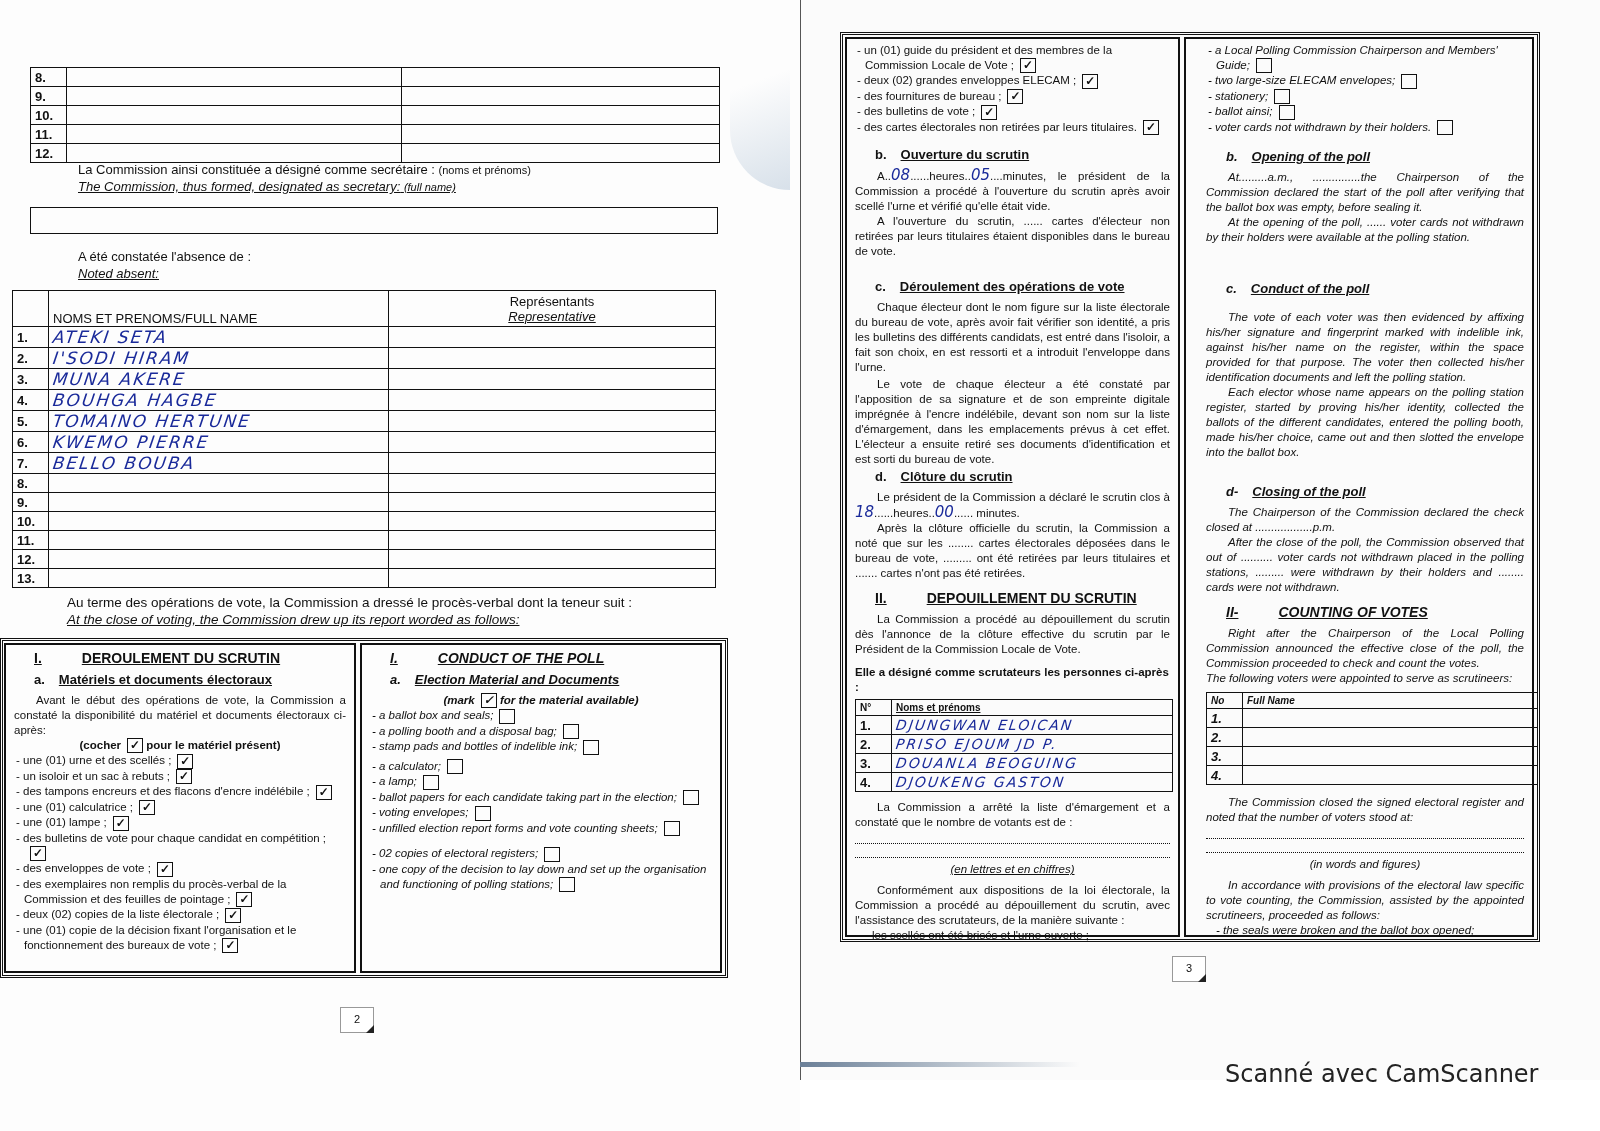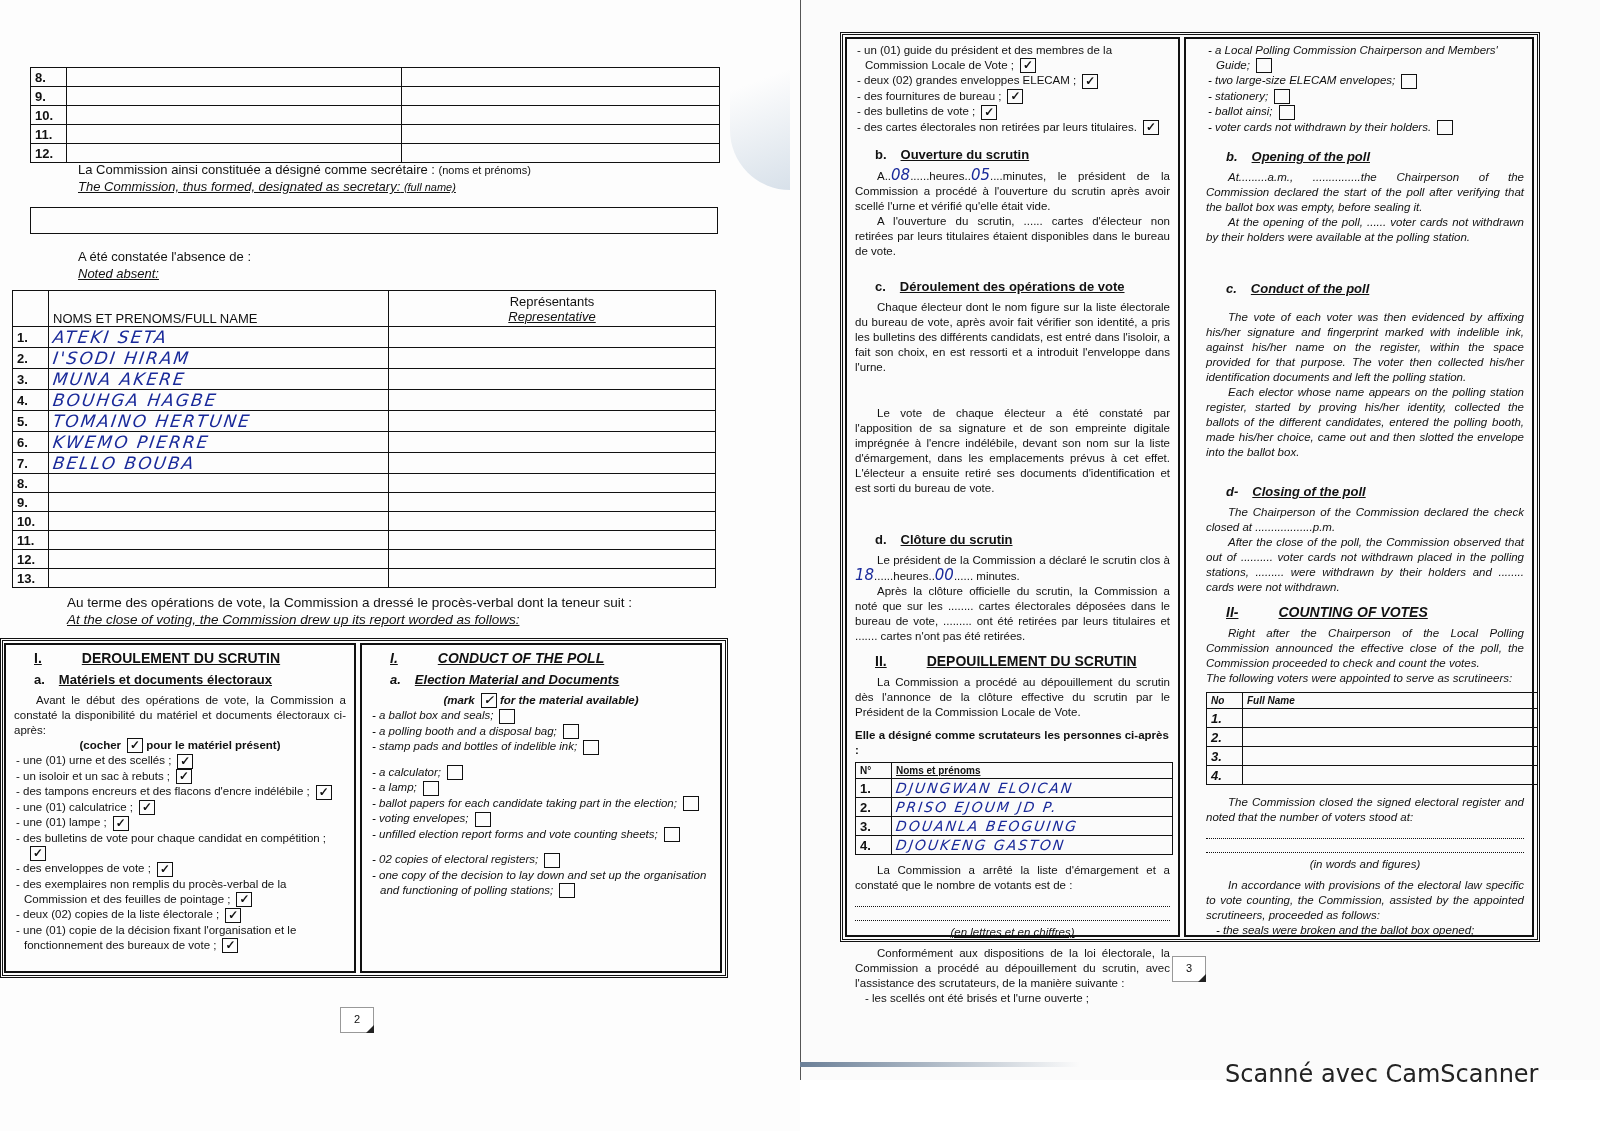--- a/index.html
+++ b/index.html
@@ -196,21 +196,21 @@
 <div class="col en" style="left:360px; top:643px; width:362px; height:330px;">
   <div class="h1">
       <span class="roman">I.</span>
       <span>CONDUCT OF THE POLL</span>
     </div>
   <div class="h2"><span>a.</span><span class="u">Election Material and Documents</span></div>
   <p class="center b"><span>(mark</span><span class="cb">✓</span> <span>for the material available)</span></p>
   <p class="item"><span>- a ballot box and seals;</span><span class="cb"></span></p>
   <p class="item"><span>- a polling booth and a disposal bag;</span><span class="cb"></span></p>
   <p class="item"><span>- stamp pads and bottles of indelible ink;</span><span class="cb"></span></p>
-  <p class="item" style="margin-top:10px"><span>- a calculator;</span><span class="cb"></span></p>
+  <p class="item" style="margin-top:4px"><span>- a calculator;</span><span class="cb"></span></p>
   <p class="item"><span>- a lamp;</span><span class="cb"></span></p>
   <p class="item"><span>- ballot papers for each candidate taking part in the election;</span><span class="cb"></span></p>
   <p class="item"><span>- voting envelopes;</span><span class="cb"></span></p>
   <p class="item"><span>- unfilled election report forms and vote counting sheets;</span><span class="cb"></span></p>
   <p class="item" style="margin-top:10px"><span>- 02 copies of electoral registers;</span><span class="cb"></span></p>
   <p class="item"><span>- one copy of the decision to lay down and set up the organisation and functioning of polling stations;</span><span class="cb"></span></p>
 </div>
 
 <div class="pagenum" style="left:340px; top:1007px;">2</div>
 
@@ -222,23 +222,23 @@
   <p class="item"><span>- des fournitures de bureau ;</span><span class="cb">✓</span></p>
   <p class="item"><span>- des bulletins de vote ;</span><span class="cb">✓</span></p>
   <p class="item"><span>- des cartes électorales non retirées par leurs titulaires.</span><span class="cb">✓</span></p>
 
   <div class="h2" style="margin-top:12px"><span>b.</span><span class="u">Ouverture du scrutin</span></div>
   <p class="para"><span>A</span>..<span class="hw">08</span>......<span>heures</span>..<span class="hw">05</span>....<span>minutes, le président de la Commission a procédé à l'ouverture du scrutin après avoir scellé l'urne et vérifié qu'elle était vide.</span></p>
   <p class="para">A l'ouverture du scrutin, ...... cartes d'électeur non retirées par leurs titulaires étaient disponibles dans le bureau de vote.</p>
 
   <div class="h2" style="margin-top:20px"><span>c.</span><span class="u">Déroulement des opérations de vote</span></div>
   <p class="para">Chaque électeur dont le nom figure sur la liste électorale du bureau de vote, après avoir fait vérifier son identité, a pris les bulletins des différents candidats, est entré dans l'isoloir, a fait son choix, en est ressorti et a introduit l'enveloppe dans l'urne.</p>
-  <p class="para" style="margin-top:31px">Le vote de chaque électeur a été constaté par l'apposition de sa signature et de son empreinte digitale imprégnée à l'encre indélébile, devant son nom sur la liste d'émargement, dans les emplacements prévus à cet effet. L'électeur a ensuite retiré ses documents d'identification et est sorti du bureau de vote.</p>
-
-  <div class="h2" style="margin-top:36px"><span>d.</span><span class="u">Clôture du scrutin</span></div>
+  <p class="para" style="margin-top:2px">Le vote de chaque électeur a été constaté par l'apposition de sa signature et de son empreinte digitale imprégnée à l'encre indélébile, devant son nom sur la liste d'émargement, dans les emplacements prévus à cet effet. L'électeur a ensuite retiré ses documents d'identification et est sorti du bureau de vote.</p>
+
+  <div class="h2" style="margin-top:2px"><span>d.</span><span class="u">Clôture du scrutin</span></div>
   <p class="para" style="margin-bottom:0"><span>Le président de la Commission a déclaré le scrutin clos à</span> <span class="hw">18</span>......<span>heures</span>..<span class="hw">00</span>...... <span>minutes.</span></p>
   <p class="para">Après la clôture officielle du scrutin, la Commission a noté que sur les ........ cartes électorales déposées dans le bureau de vote, ......... ont été retirées par leurs titulaires et ....... cartes n'ont pas été retirées.</p>
 
   <div class="h1" style="margin-top:10px">
       <span class="roman">II.</span>
       <span>DEPOUILLEMENT DU SCRUTIN</span>
     </div>
   <p class="para" style="margin-bottom:8px">La Commission a procédé au dépouillement du scrutin dès l'annonce de la clôture effective du scrutin par le Président de la Commission Locale de Vote.</p>
   <p class="b">Elle a désigné comme scrutateurs les personnes ci-après :</p>
 

